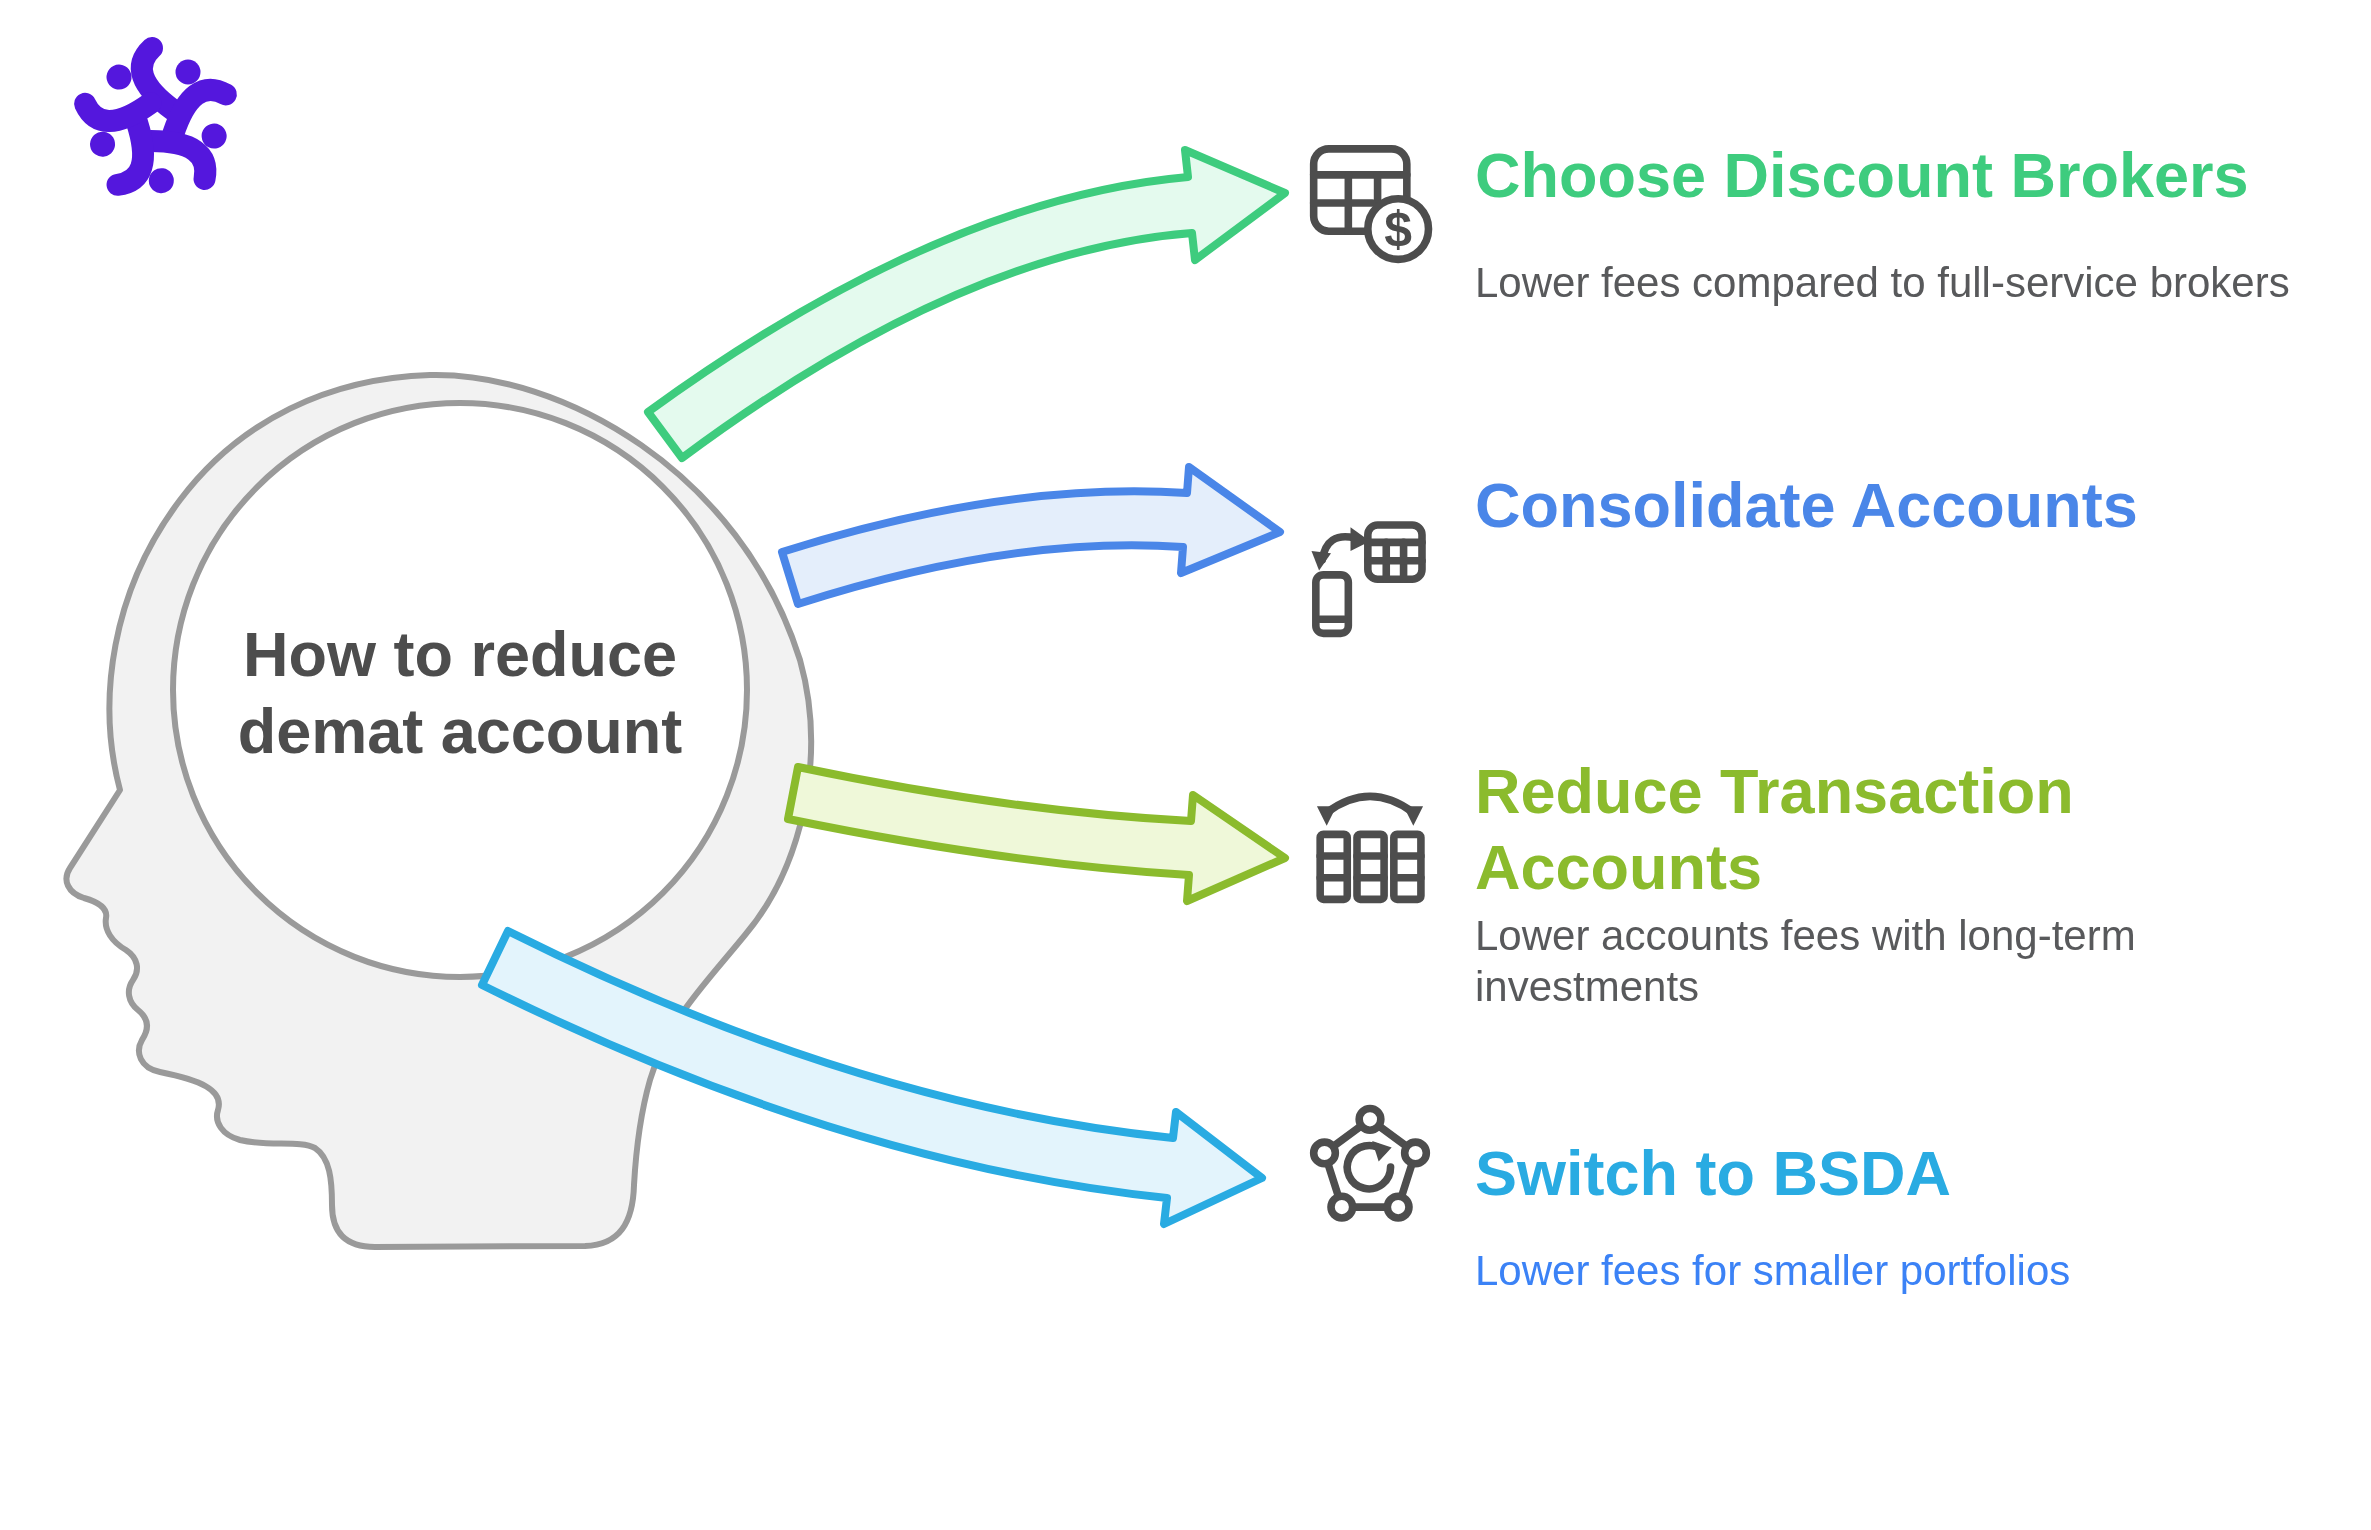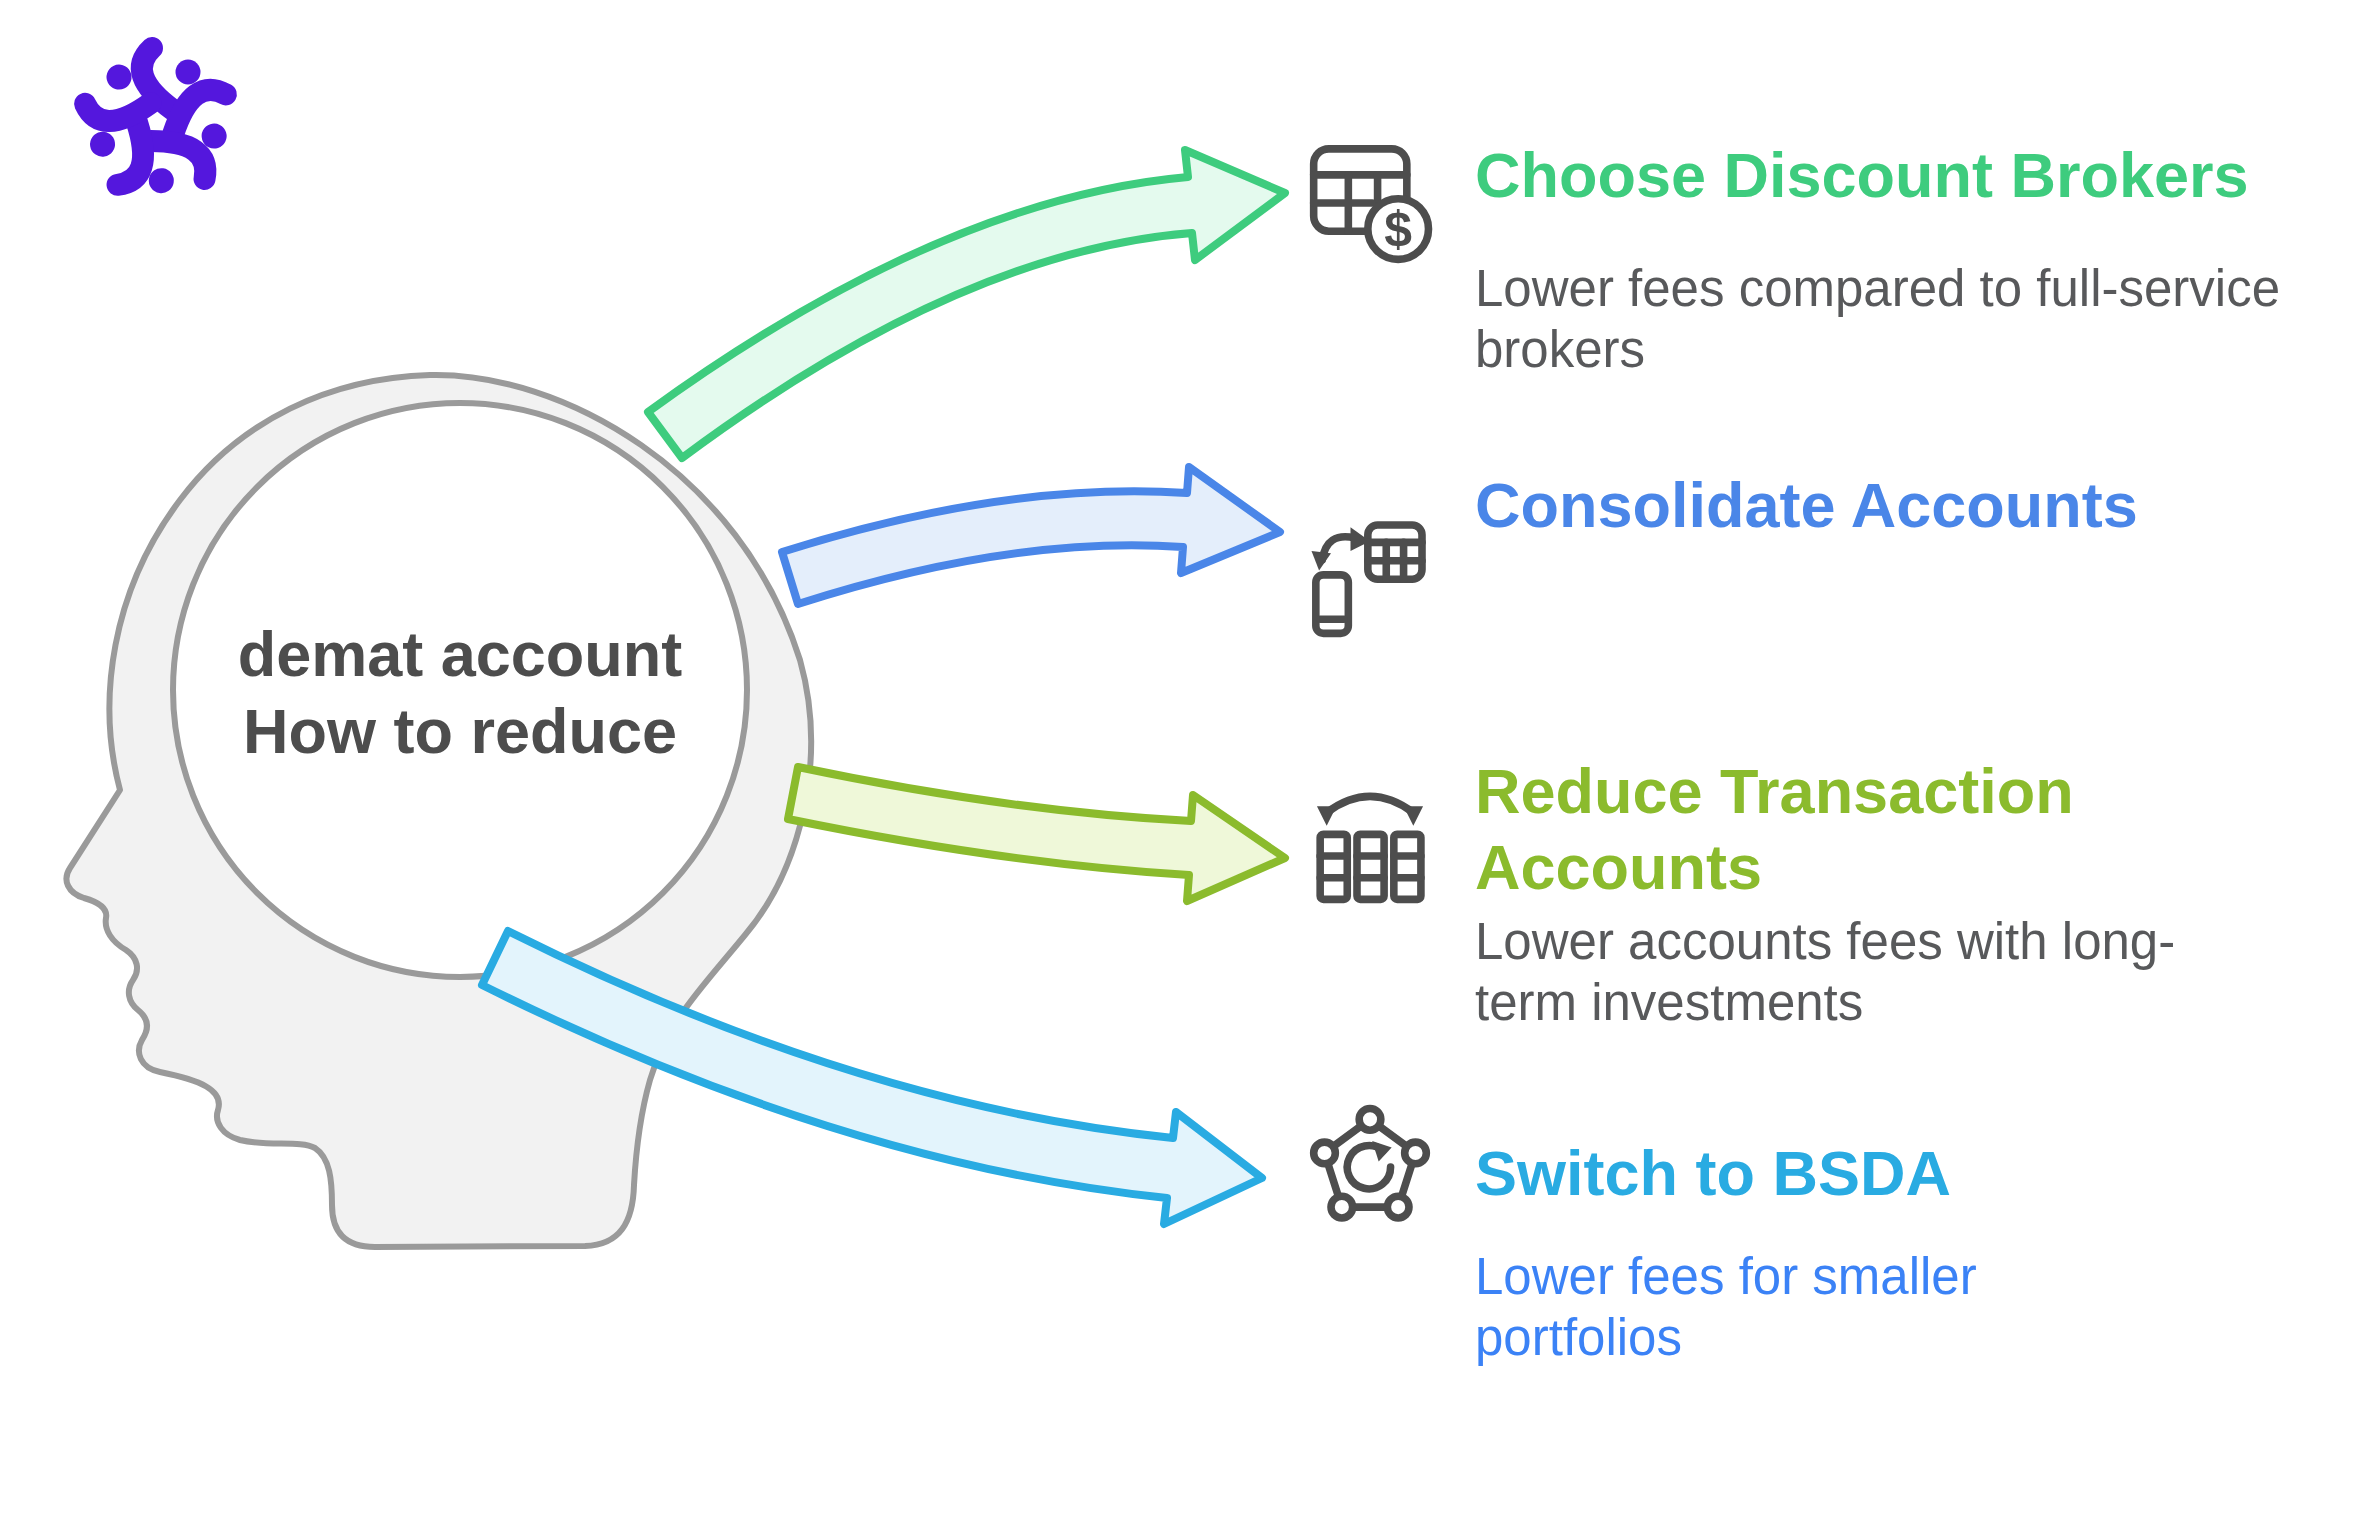--- a/index.html
+++ b/index.html
@@ -18,21 +18,21 @@
     text-align:center;letter-spacing:0px;
   }
   .section{position:absolute;left:1305px;}
   .icon-box{position:absolute;left:0;top:0;width:130px;height:130px;}
   .icon-box svg{width:100%;height:100%;}
   .sec-text{position:absolute;left:170px;top:0;}
   .sec-title{
     font-weight:bold;font-size:63px;line-height:1.2;margin:0;
   }
   .sec-desc{
-    font-size:51px;line-height:1.2;color:#58595b;margin:0;
+    font-size:42px;line-height:1.2;color:#58595b;margin:0;
   }
   
   #sec-1{top:138px;} #sec-1 .sec-title{width:900px;} #sec-1 .sec-desc{margin-top:44px;width:840px;}
   #sec-2{top:468px;} #sec-2 .icon-box{top:44px;} #sec-2 .sec-title{width:900px;} #sec-2 .sec-desc{margin-top:32px;width:860px;}
   #sec-3{top:754px;} #sec-3 .icon-box{top:24px;} #sec-3 .sec-title{width:600px;} #sec-3 .sec-desc{margin-top:6px;width:780px;}
   #sec-4{top:1096px;} #sec-4 .icon-box{top:6px;} #sec-4 .sec-title{margin-top:40px;width:900px;} #sec-4 .sec-desc{margin-top:34px;width:680px;}
   .ic{stroke:#4d4d4d;stroke-width:7;fill:none;stroke-linecap:round;stroke-linejoin:round;}
   .icf{fill:#4d4d4d;stroke:none;}
   .icw{fill:#ffffff;stroke:#4d4d4d;stroke-width:7;}
 </style>
@@ -93,22 +93,22 @@
 
     <circle id="thought-circle" cx="460" cy="690" r="287" fill="#ffffff" stroke-width="6" stroke="#9a9a9a"></circle>
 
     <path class="arrow" d="M 648,412 Q 941,199 1188,177 L 1185,150 L 1285,193 L 1195,260 L 1192,233 Q 960,251 682,458 Z" stroke-width="8" stroke-linejoin="round" fill="#e4faee" stroke="#3ecc7e"></path>
     <path class="arrow" d="M 782,552 Q 1007,481 1187,493 L 1189,467 L 1280,532 L 1181,573 L 1183,547 Q 1013,535 798,604 Z" stroke-width="8" stroke-linejoin="round" fill="#e4eefb" stroke="#4a86e8"></path>
     <path class="arrow" d="M 798,767 Q 1013,812 1191,821 L 1193,795 L 1285,858 L 1187,901 L 1189,875 Q 1007,864 788,819 Z" stroke-width="8" stroke-linejoin="round" fill="#eff8d9" stroke="#8bbb2d"></path>
     <path class="arrow" d="M 508,931 Q 858,1106 1173,1138 L 1176,1112 L 1262,1178 L 1164,1224 L 1167,1198 Q 842,1164 482,985 Z" stroke-width="8" stroke-linejoin="round" fill="#e3f4fc" stroke="#29abe2"></path>
   </svg>
 
   <div class="question" style="color: rgb(77, 77, 77);">
+    <div>How to reduce</div>
     <div>demat account</div>
-    <div>How to reduce</div>
   </div>
 
   <div class="section" id="sec-1">
     <div class="icon-box">
       <svg viewBox="0 0 120 120">
         <rect class="ic" x="8" y="10" width="86" height="76" rx="14"></rect>
         <line class="ic" x1="8" y1="34" x2="94" y2="34"></line>
         <line class="ic" x1="40" y1="34" x2="40" y2="86"></line>
         <line class="ic" x1="67" y1="34" x2="67" y2="60"></line>
         <line class="ic" x1="8" y1="60" x2="62" y2="60"></line>

